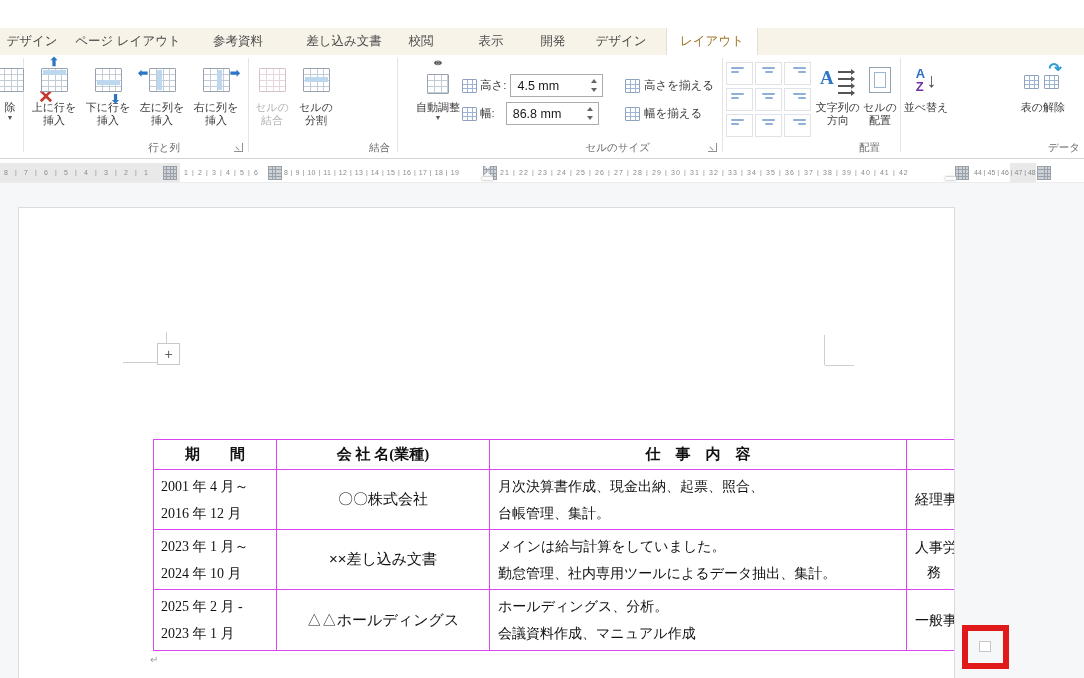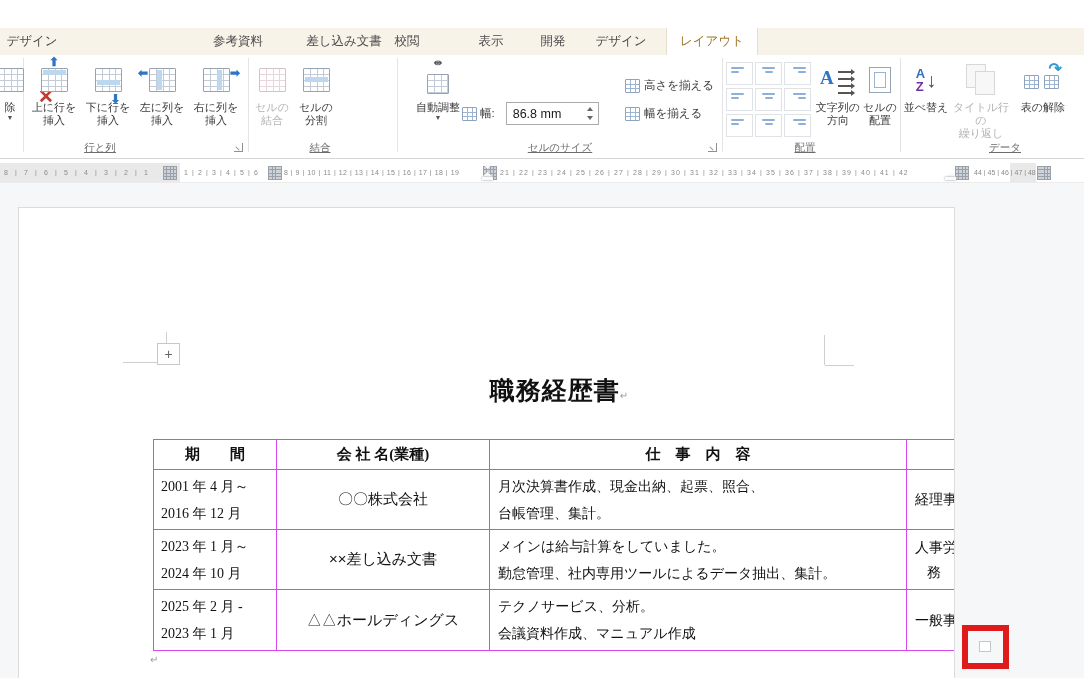--- a/index.html
+++ b/index.html
@@ -14,21 +14,21 @@
   .tab.active { background:#fff; color:#a0782c; border-left:1px solid #e6dfd0; border-right:1px solid #e6dfd0; }
 
   
   .ribbon { position:absolute; left:0; top:27px; width:1084px; height:104px; background:#fff;
             border-bottom:1px solid #d5d5d5; }
   .gdiv { position:absolute; top:3px; bottom:6px; width:1px; background:#e4e4e4; }
   .btn-lg { position:absolute; top:4px; height:82px; display:flex; flex-direction:column; align-items:center; }
   .iconwrap { position:relative; height:42px; width:100%; display:flex; align-items:center; justify-content:center; }
   .bl { font-size:11px; line-height:13px; white-space:pre-line; text-align:center; color:#3b3b3b; }
   .bl.dis { color:#b3b3b3; }
-  .glabel { position:absolute; top:86px; font-size:10.5px; color:#6b6b6b; text-align:center;text-decoration:underline; }
+  .glabel { position:absolute; top:86px; font-size:10.5px; color:#6b6b6b; text-align:right; }
   .lnch { position:absolute; top:88px; width:9px; height:9px; border-right:1px solid #8f8f8f; border-bottom:1px solid #8f8f8f; }
   .lnch i { position:absolute; right:2px; bottom:2px; width:5px; height:1px; background:#8f8f8f; transform:rotate(45deg); }
 
   .gi { position:relative; display:inline-block; width:27px; height:24px; background:#fff;
         border:1px solid #98a3b1; border-radius:1px;
         background-image:repeating-linear-gradient(to bottom, transparent 0 5px, #c2cbd6 5px 6px),
                          repeating-linear-gradient(to right, transparent 0 5.8px, #c2cbd6 5.8px 6.8px); }
   .gi .band { position:absolute; background:#bdd7ee; }
   .gi-dis { border-color:#d3c2c6;
         background-image:repeating-linear-gradient(to bottom, transparent 0 5px, #e8d6da 5px 6px),
@@ -122,23 +122,24 @@
   .redbox i { position:absolute; left:11px; top:10px; width:12px; height:11px;
               border:1px solid #c6c6c6; background:#fff; display:block; }
 </style>
 </head>
 <body>
 
 <div class="app">
 
   <div class="tabbar">
     <div class="tab" style="left:4px;width:56px">デザイン</div>
+    <div class="tab" style="left:72px;width:112px">ページ レイアウト</div>
     <div class="tab" style="left:200px;width:76px">参考資料</div>
     <div class="tab" style="left:292px;width:104px">差し込み文書</div>
-    <div class="tab" style="left:382px;width:50px">校閲</div>
+    <div class="tab" style="left:396px;width:50px">校閲</div>
     <div class="tab" style="left:466px;width:50px">表示</div>
     <div class="tab" style="left:528px;width:50px">開発</div>
     <div class="tab" style="left:590px;width:62px">デザイン</div>
     <div class="tab active" style="left:666px;width:92px">レイアウト</div>
   </div>
 
   <div class="ribbon">
     <span class="gdiv" style="left:23px"></span>
     <span class="gdiv" style="left:248px"></span>
     <span class="gdiv" style="left:397px"></span>
@@ -219,20 +220,31 @@
 
     <div class="btn-lg" style="left:410px;width:56px">
       <span class="iconwrap">
         <span class="garr" style="top:-1px;left:50%;transform:translateX(-50%);font-size:10px;color:#555">⇹</span>
         <span class="gi" style="width:22px;height:20px;margin-top:8px"></span>
       </span>
       <span class="bl">自動調整</span>
       <span class="ddown">▼</span>
     </div>
 
+    <div class="cs-row" style="left:462px;top:19px">
+      <span class="gi-xs" style="margin-right:3px"></span>
+      <span class="cs-lbl">高さ:</span>
+      <span class="spinwrap" style="margin-left:4px">
+        <input readonly="" value="4.5 mm" style="">
+        <span class="spincol">
+          <i class="tri-u"></i>
+          <i class="tri-d"></i>
+        </span>
+      </span>
+    </div>
     <div class="cs-row" style="left:462px;top:47px">
       <span class="gi-xs" style="margin-right:3px"></span>
       <span class="cs-lbl">幅:</span>
       <span class="spinwrap" style="margin-left:11px">
         <input readonly="" value="86.8 mm" style="">
         <span class="spincol">
           <i class="tri-u"></i>
           <i class="tri-d"></i>
         </span>
       </span>
@@ -315,30 +327,20 @@
       <span class="iconwrap">
         <span class="sorti">
           <span class="saz">
               <b style="color:#2f6fc0">A</b>
               <b style="color:#7030a0">Z</b>
             </span>
           <span class="sarr">↓</span>
         </span>
       </span>
       <span class="bl">並べ替え</span>
-    </div>
-    <div class="btn-lg" style="left:950px;width:62px">
-      <span class="iconwrap">
-          <span class="papers">
-            <i></i>
-            <i></i>
-          </span>
-        </span>
-      <span class="bl dis">タイトル行の
-繰り返し</span>
     </div>
     <div class="btn-lg" style="left:1012px;width:62px">
       <span class="iconwrap">
         <span class="unconv">
           <span class="arc">↷</span>
           <span class="gi gi-xs r1"></span>
             <span class="gi gi-xs r2"></span>
         </span>
       </span>
       <span class="bl">表の解除</span>
@@ -367,23 +369,20 @@
   </div>
 
   <div class="docarea">
     <div class="page">
       <span class="crop" style="left:147px;top:124px;width:1px;height:30px"></span>
       <span class="crop" style="left:104px;top:154px;width:43px;height:1px"></span>
       <span class="crop" style="left:805px;top:127px;width:1px;height:30px"></span>
       <span class="crop" style="left:806px;top:157px;width:29px;height:1px"></span>
       <span class="handle">+</span>
 
-      <div class="doctitle">
-        <span>職務経歴書</span><span class="pil">↵</span>
-      </div>
 
       <table class="cv">
         <colgroup>
             <col style="width:123px">
             <col style="width:213px">
             <col style="width:417px">
             <col style="width:300px">
           </colgroup>
         <tbody>
             <tr class="hrow">
@@ -422,21 +421,21 @@
             <div class="jl jl2">務</div>
           </td>
         </tr>
         <tr class="brow" style="height:61px">
           <td class="cell-period">
             <div>2025 年 2 月 -</div>
             <div>2023 年 1 月</div>
           </td>
           <td class="cell-company">△△ホールディングス</td>
           <td class="cell-work">
-            <div>テクノサービス、分析。</div>
+            <div>ホールディングス、分析。</div>
             <div>会議資料作成、マニュアル作成</div>
           </td>
           <td class="cell-job">
             <div class="jl">一般事務</div>
 
           </td>
         </tr>
       </tbody>
         </table>
 

